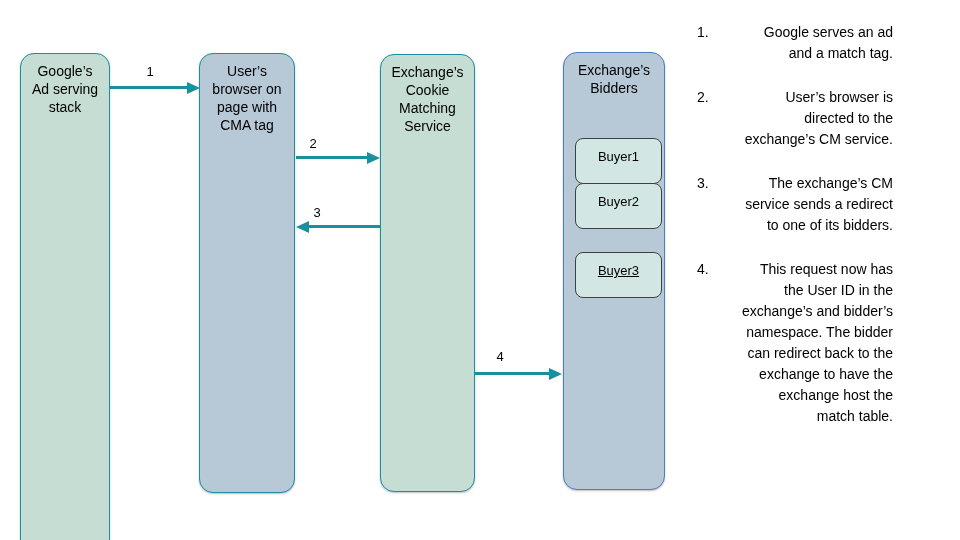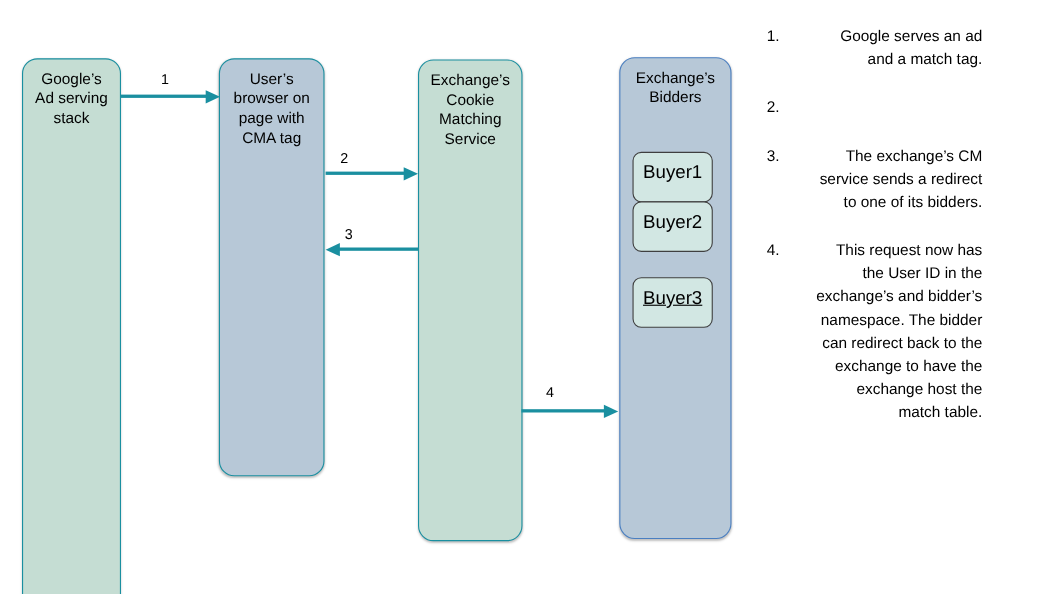--- a/index.html
+++ b/index.html
@@ -34,30 +34,30 @@
     line-height: 18px;
     padding-top: 8px;
   }
   .node-label { white-space: pre-line; }
   .green { background: var(--green-fill); }
   .blue  { background: var(--blue-fill); }
   .node-bidders { border-color: var(--bidders-border); }
   .buyer {
     position: absolute;
     left: 11px;
-    width: 73px;
+    width: 87px;
     height: 46px;
     background: var(--buyer-fill);
     border: 1px solid var(--buyer-border);
     border-radius: 8px;
     display: flex;
     align-items: center;
     justify-content: center;
     padding-bottom: 8px;
-    font-size: 17px;
+    font-size: 13px;
   }
   .arrow-line {
     position: absolute;
     height: 3px;
     background: var(--teal);
   }
   .arrow-head {
     position: absolute;
     width: 0;
     height: 0;
@@ -89,21 +89,21 @@
 <body>
 
 <div class="canvas">
 
   <div class="node green" style="left:20px; top:53px; width:90px; height:506px;">
     <div class="node-label">Google’s
 Ad serving
 stack</div>
   </div>
 
-  <div class="node blue" style="left:199px; top:53px; width:96px; height:380px;">
+  <div class="node blue" style="left:199px; top:53px; width:96px; height:440px;">
     <div class="node-label">User’s
 browser on
 page with
 CMA tag</div>
   </div>
 
   <div class="node green" style="left:380px; top:54px; width:95px; height:438px;">
     <div class="node-label">Exchange’s
 Cookie
 Matching
@@ -148,20 +148,21 @@
     <div class="arrow-head head-right" style="left:549px; top:368px;"></div>
   </div>
 
   <div class="steps">
     <div class="step">
       <div class="step-num">1.</div>
       <div class="step-text">Google serves an ad and a match tag.</div>
     </div>
     <div class="step">
       <div class="step-num">2.</div>
+      <div class="step-text">User’s browser is directed to the exchange’s CM service.</div>
     </div>
     <div class="step">
       <div class="step-num">3.</div>
       <div class="step-text">The exchange’s CM service sends a redirect to one of its bidders.</div>
     </div>
     <div class="step">
       <div class="step-num">4.</div>
       <div class="step-text">This request now has the User ID in the exchange’s and bidder’s namespace. The bidder can redirect back to the exchange to have the exchange host the match table.</div>
     </div>
   </div>

